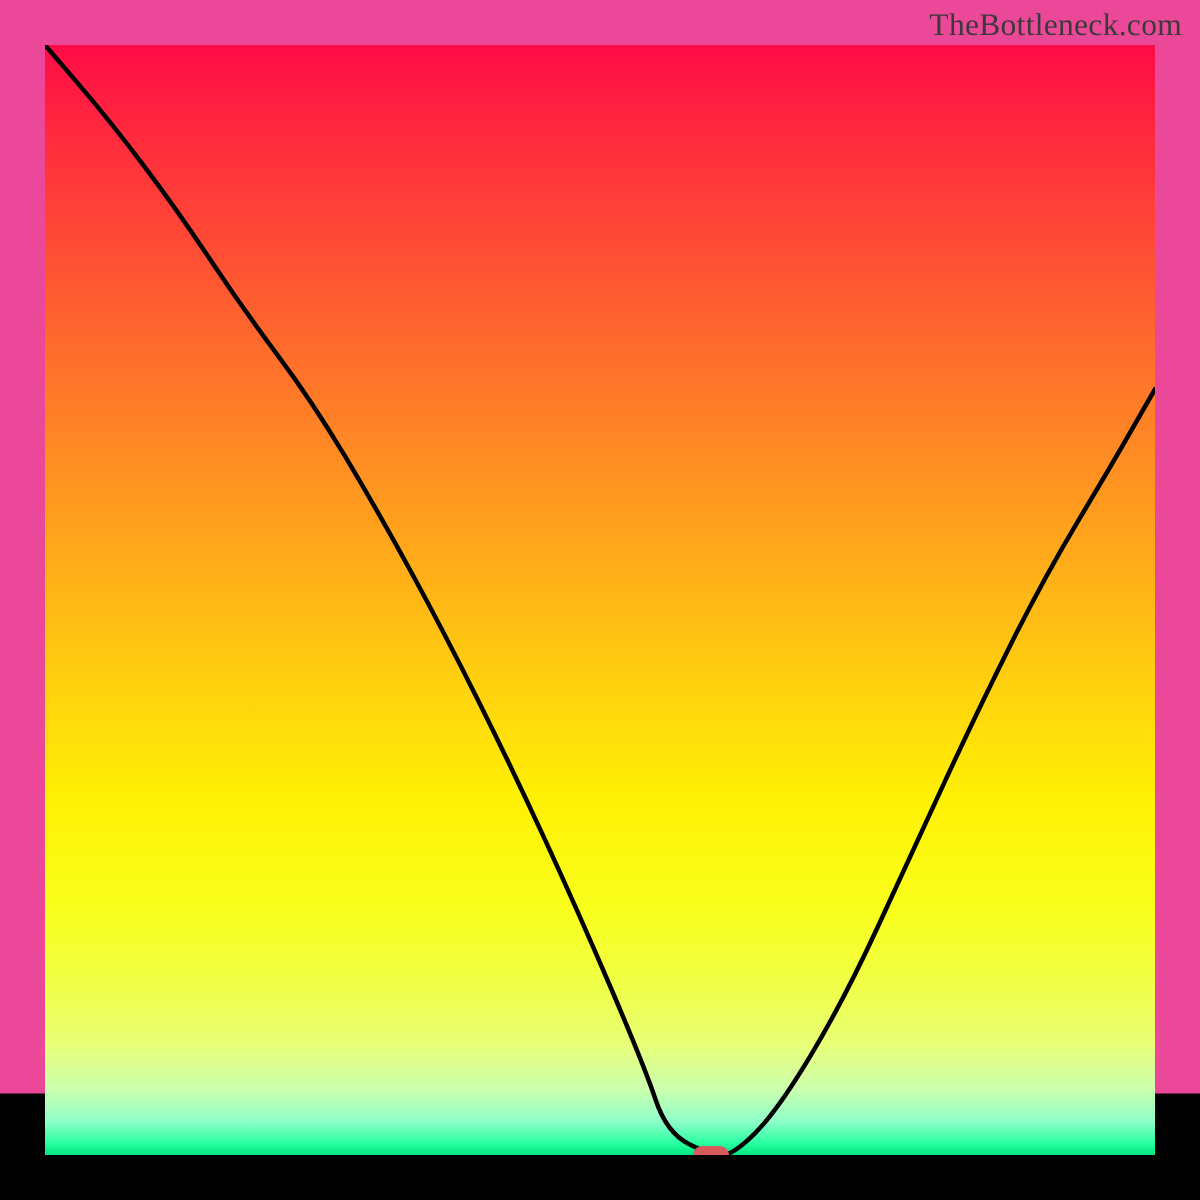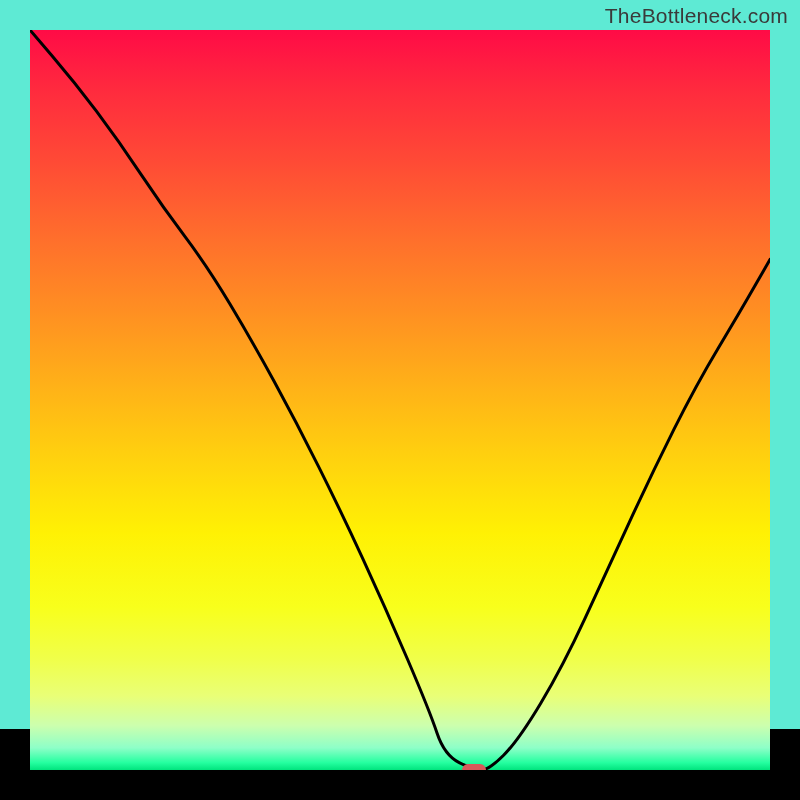--- a/index.html
+++ b/index.html
@@ -8,21 +8,22 @@
     width: 800px;
     height: 800px;
     background: #000;
     overflow: hidden;
     font-family: Arial, Helvetica, sans-serif;
   }
   .stage {
     position: relative;
     width: 800px;
     height: 729px;
-    background: #5eead4;
+    background: #ec4899;
+    font-family: Liberation Serif, serif;
   }
   .watermark {
     position: absolute;
     top: 4px;
     right: 12px;
     color: #3a3a3a;
     font-size: 21px;
     font-weight: 500;
     letter-spacing: 0.2px;
     z-index: 5;

